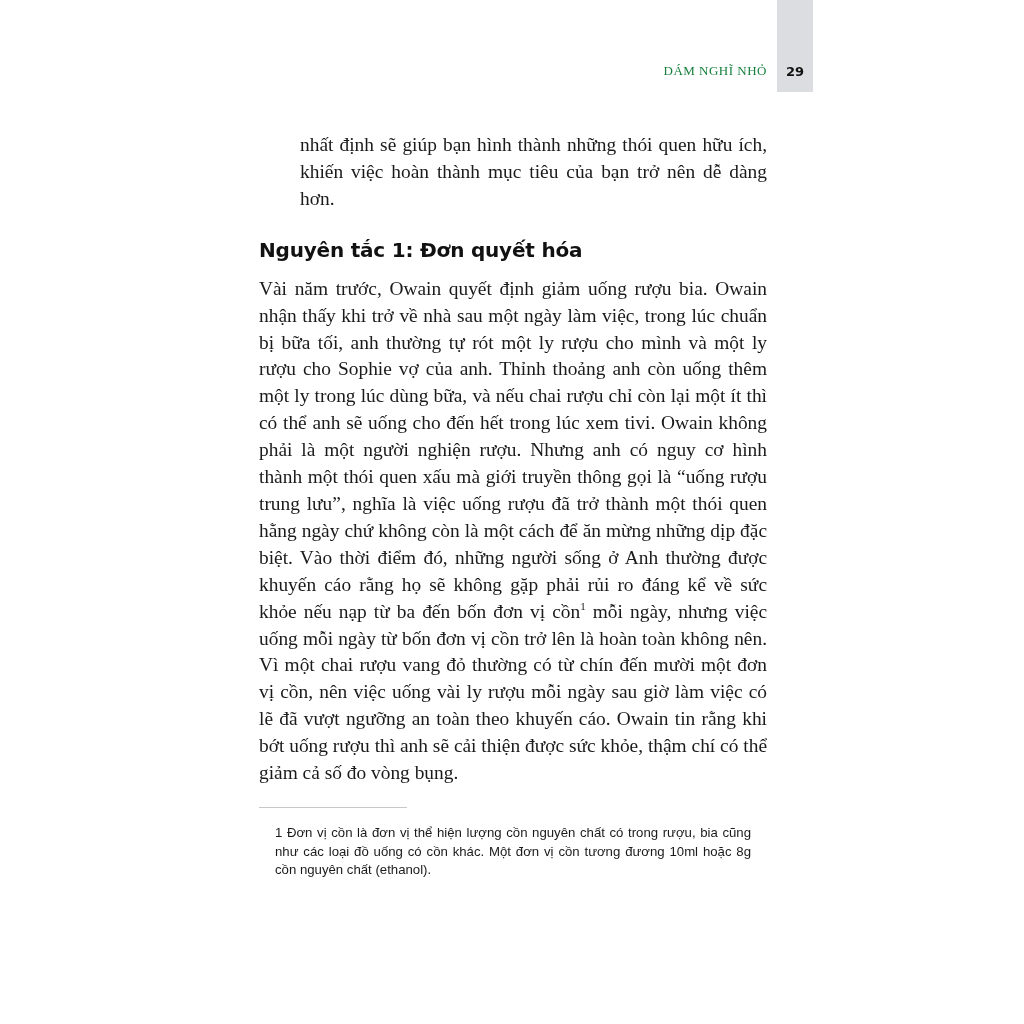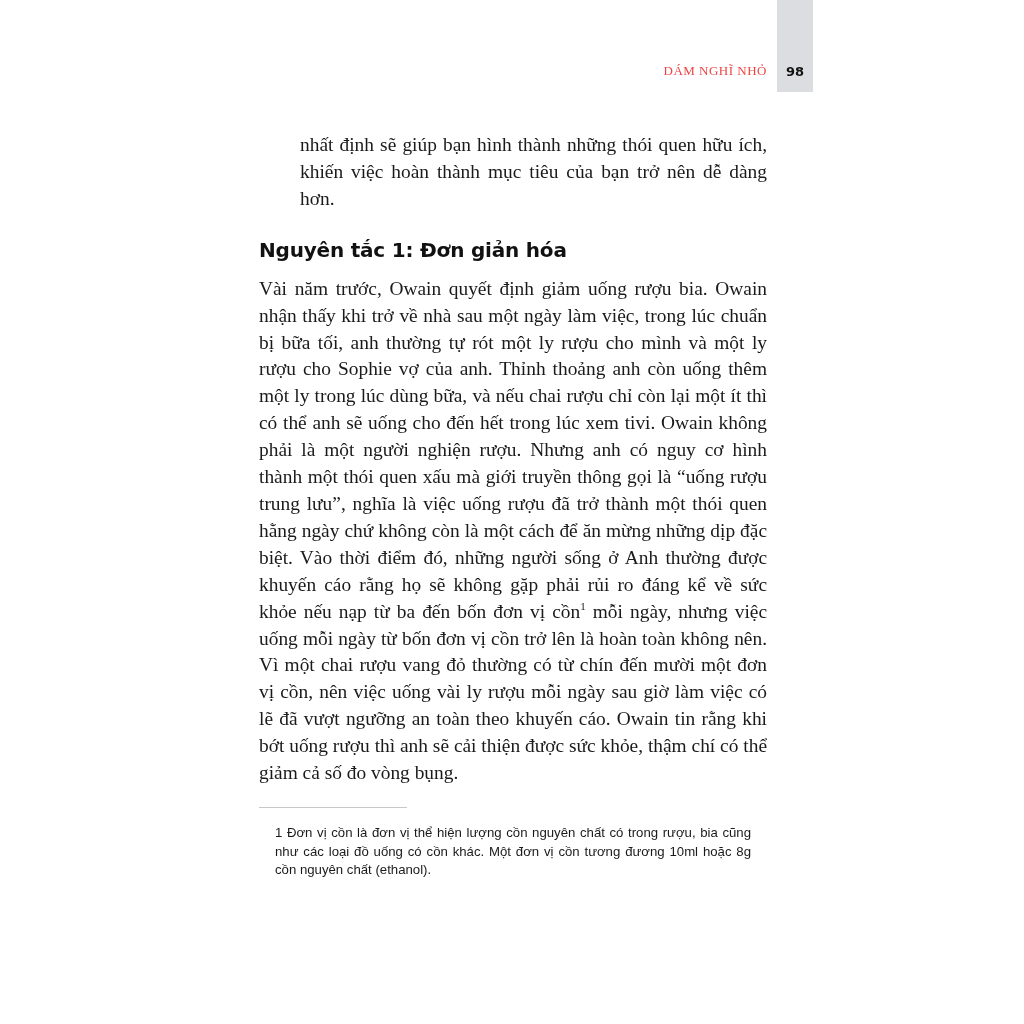--- a/index.html
+++ b/index.html
@@ -22,21 +22,21 @@
       height: 92px;
       background: #dcdde0;
     }
     .running-header {
       position: absolute;
       top: 63px;
       right: 257px;
       font-family: "Liberation Serif", serif;
       font-size: 13px;
       letter-spacing: 0.5px;
-      color: #ef4444;
+      color: #15803d;
     }
     .page-number {
       position: absolute;
       left: 777px;
       width: 36px;
       top: 64px;
       text-align: center;
       font-family: "DejaVu Sans", sans-serif;
       font-weight: bold;
       font-size: 13px;
@@ -87,24 +87,24 @@
       text-align: justify;
       margin: 16px;
       color: #1a1a1a;
     }
   </style>
 </head>
 <body>
 
 <div class="page-tab"></div>
 <div class="running-header">DÁM NGHĨ NHỎ</div>
-<div class="page-number">98</div>
+<div class="page-number">29</div>
 
 <div class="content">
   <p class="body-text intro-para">nhất định sẽ giúp bạn hình thành những thói quen hữu ích, khiến việc hoàn thành mục tiêu của bạn trở nên dễ dàng hơn.</p>
 
-  <h2 class="section-heading">Nguyên tắc 1: Đơn giản hóa</h2>
+  <h2 class="section-heading">Nguyên tắc 1: Đơn quyết hóa</h2>
 
   <p class="body-text"><span>Vài năm trước, Owain quyết định giảm uống rượu bia. Owain nhận thấy khi trở về nhà sau một ngày làm việc, trong lúc chuẩn bị bữa tối, anh thường tự rót một ly rượu cho mình và một ly rượu cho Sophie vợ của anh. Thỉnh thoảng anh còn uống thêm một ly trong lúc dùng bữa, và nếu chai rượu chỉ còn lại một ít thì có thể anh sẽ uống cho đến hết trong lúc xem tivi. Owain không phải là một người nghiện rượu. Nhưng anh có nguy cơ hình thành một thói quen xấu mà giới truyền thông gọi là “uống rượu trung lưu”, nghĩa là việc uống rượu đã trở thành một thói quen hằng ngày chứ không còn là một cách để ăn mừng những dịp đặc biệt. Vào thời điểm đó, những người sống ở Anh thường được khuyến cáo rằng họ sẽ không gặp phải rủi ro đáng kể về sức khỏe nếu nạp từ ba đến bốn đơn vị cồn</span><sup class="fnref">1</sup><span> mỗi ngày, nhưng việc uống mỗi ngày từ bốn đơn vị cồn trở lên là hoàn toàn không nên. Vì một chai rượu vang đỏ thường có từ chín đến mười một đơn vị cồn, nên việc uống vài ly rượu mỗi ngày sau giờ làm việc có lẽ đã vượt ngưỡng an toàn theo khuyến cáo. Owain tin rằng khi bớt uống rượu thì anh sẽ cải thiện được sức khỏe, thậm chí có thể giảm cả số đo vòng bụng.</span></p>
 
   <div class="footnote-rule"></div>
   <p class="footnote">1 Đơn vị cồn là đơn vị thể hiện lượng cồn nguyên chất có trong rượu, bia cũng như các loại đồ uống có cồn khác. Một đơn vị cồn tương đương 10ml hoặc 8g cồn nguyên chất (ethanol).</p>
 </div>
 
 </body></html>

